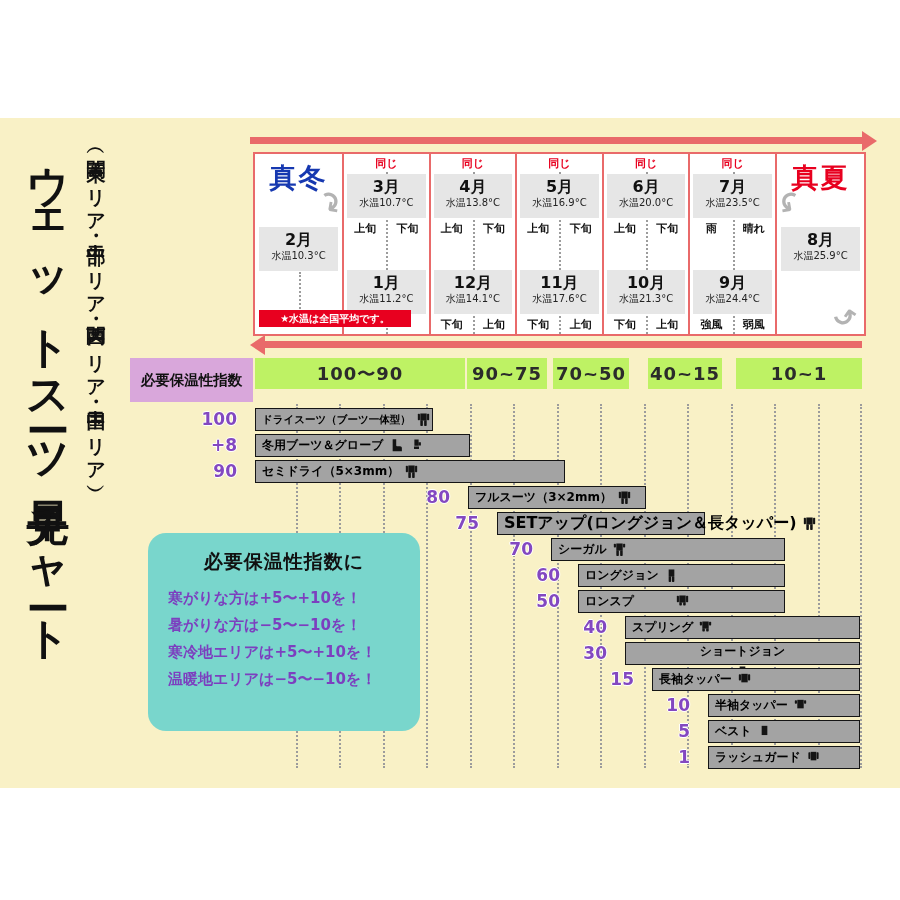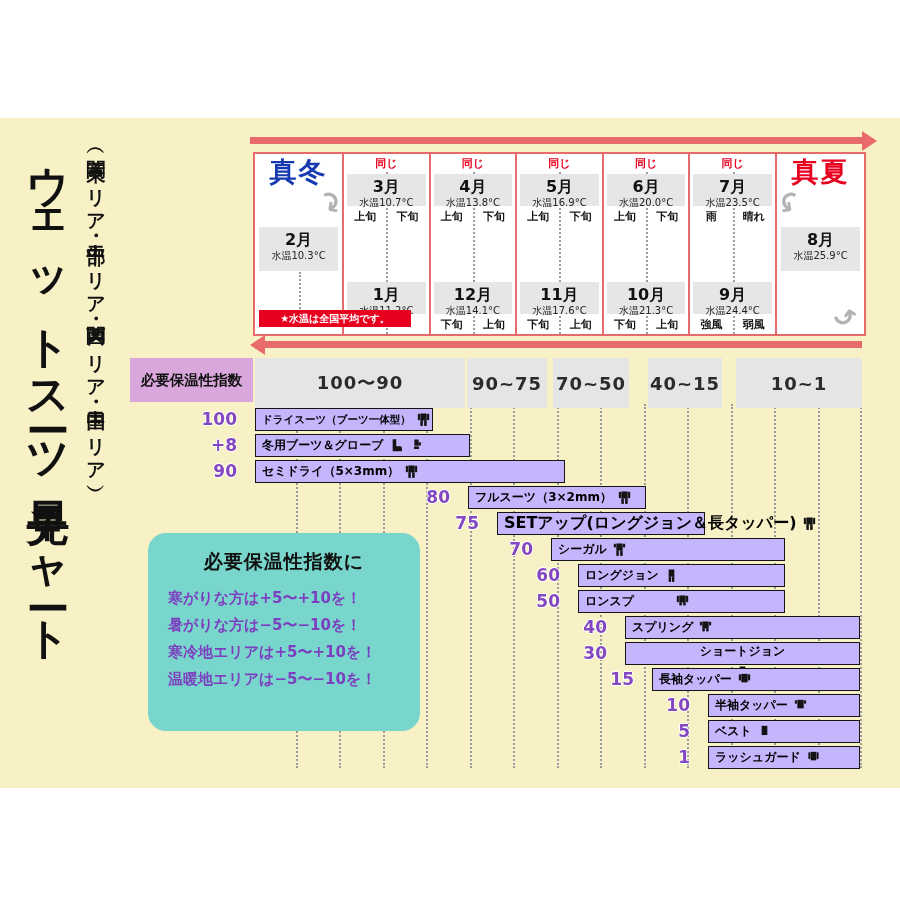--- a/index.html
+++ b/index.html
@@ -26,54 +26,54 @@
   .calendar{position:absolute;left:253px;top:152px;width:609px;height:180px;background:#fff;
             border:2px solid #E96A6A;display:flex;z-index:2;box-sizing:content-box;}
   .wcol,.scol{width:87px;flex:0 0 87px;position:relative;}
   .mcols{display:flex;flex:1;}
   .mcol{flex:1;position:relative;border-left:2px solid #E96A6A;display:flex;flex-direction:column;}
   .scol{border-left:2px solid #E96A6A;}
   .mcol::before{content:"";position:absolute;left:50%;top:18px;bottom:0;border-left:2px dotted #9c9c9c;}
   .wcol::before{content:"";position:absolute;left:50%;top:118px;bottom:22px;border-left:2px dotted #9c9c9c;}
   .same{height:18px;text-align:center;font-size:11px;font-weight:bold;color:#E8001F;
         padding-top:2px;position:relative;z-index:1;}
-  .mcell{margin:0 3px;height:32px;background:#E6E6E6;text-align:center;position:relative;z-index:1;
+  .mcell{margin:0 3px;height:44px;background:#E6E6E6;text-align:center;position:relative;z-index:1;
          padding-top:3px;box-sizing:border-box;}
   .mname{font-size:16px;font-weight:bold;color:#111;line-height:19px;}
   .mtemp{font-size:10px;font-weight:normal;color:#222;line-height:13px;}
   .subrow{height:20px;display:flex;position:relative;z-index:1;align-items:center;}
   .subrow span{flex:1;text-align:center;font-size:11px;font-weight:bold;color:#111;}
   .spacer{flex:1;}
-  .season{margin-top:0;text-align:center;font-size:27px;font-weight:bold;letter-spacing:2px;}
+  .season{margin-top:6px;text-align:center;font-size:27px;font-weight:bold;letter-spacing:2px;}
   .winter{color:#1638B0;}
   .summer{color:#E8001F;}
   .curve{position:absolute;color:#B3B3B3;font-size:28px;font-weight:bold;z-index:1;line-height:1;}
   .curve-w{top:36px;right:2px;transform:rotate(55deg);}
   .curve-s{top:36px;left:2px;transform:rotate(-55deg);}
   .curve-s2{bottom:6px;right:8px;transform:rotate(170deg);}
   .mcell-abs{position:absolute;left:4px;right:4px;top:73px;height:44px;background:#E6E6E6;
              text-align:center;z-index:1;padding-top:3px;box-sizing:border-box;}
   .note{position:absolute;left:4px;top:156px;width:152px;height:17px;background:#E8001F;color:#fff;
         font-size:10px;font-weight:bold;text-align:center;line-height:17px;z-index:5;}
 
   
   .band{position:absolute;left:130px;top:358px;width:734px;height:44px;z-index:2;padding-left:30px;}
   .band-label{position:absolute;left:0;top:0;width:123px;height:44px;background:#D9A7DB;
               display:flex;align-items:center;justify-content:center;font-size:14.5px;font-weight:bold;color:#111;}
-  .seg{position:absolute;top:0;height:50px;background:#e5e5e5;display:flex;align-items:center;
+  .seg{position:absolute;top:0;height:31px;background:#bef264;display:flex;align-items:center;
        justify-content:center;font-size:18px;font-weight:bold;color:#2b2b2b;letter-spacing:1px;}
 
   
   .vdot{position:absolute;top:404px;height:364px;width:0;border-left:2px dotted #9c9c9c;z-index:1;}
 
   
   .gnum{position:absolute;width:60px;text-align:right;font-size:17px;font-weight:bold;color:#8348C0;
         z-index:3;line-height:23px;
         text-shadow:-1px 0 #fff,1px 0 #fff,0 -1px #fff,0 1px #fff;}
-  .gbox{position:absolute;height:23px;background:#c4b5fd;border:1.5px solid #151515;display:flex;
+  .gbox{position:absolute;height:23px;background:#a3a3a3;border:1.5px solid #151515;display:flex;
         align-items:center;gap:4px;padding:0 6px;z-index:3;box-sizing:border-box;}
   .glabel{font-size:12px;font-weight:bold;color:#000;white-space:nowrap;}
   .gicon{height:17px;width:17px;fill:#141414;flex:0 0 auto;}
 
   
   .info{position:absolute;left:148px;top:533px;width:272px;height:198px;background:#79D6CC;
         border-radius:18px;z-index:2;}
   .info-h{margin:16px 12px 10px;text-align:center;font-size:19px;font-weight:bold;color:#111;
           letter-spacing:1px;}
   .info-lines{padding:0 20px;}

